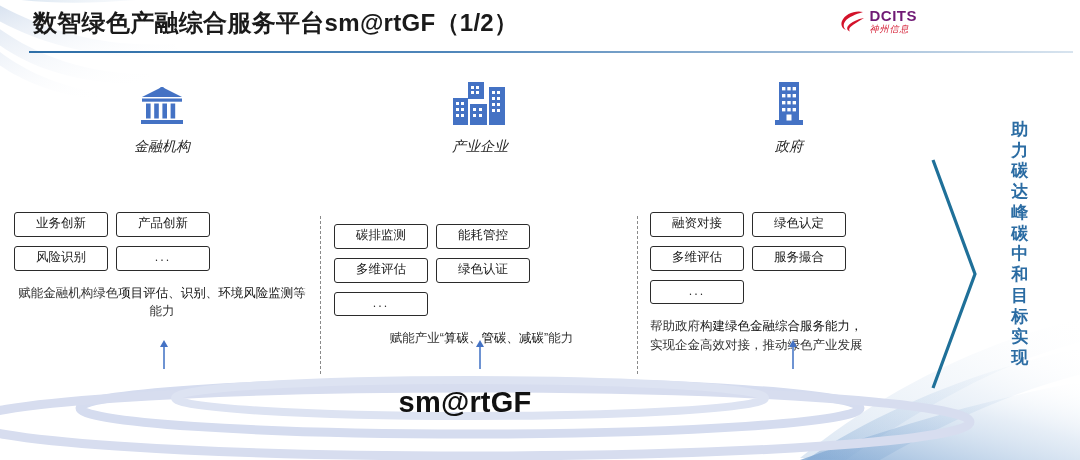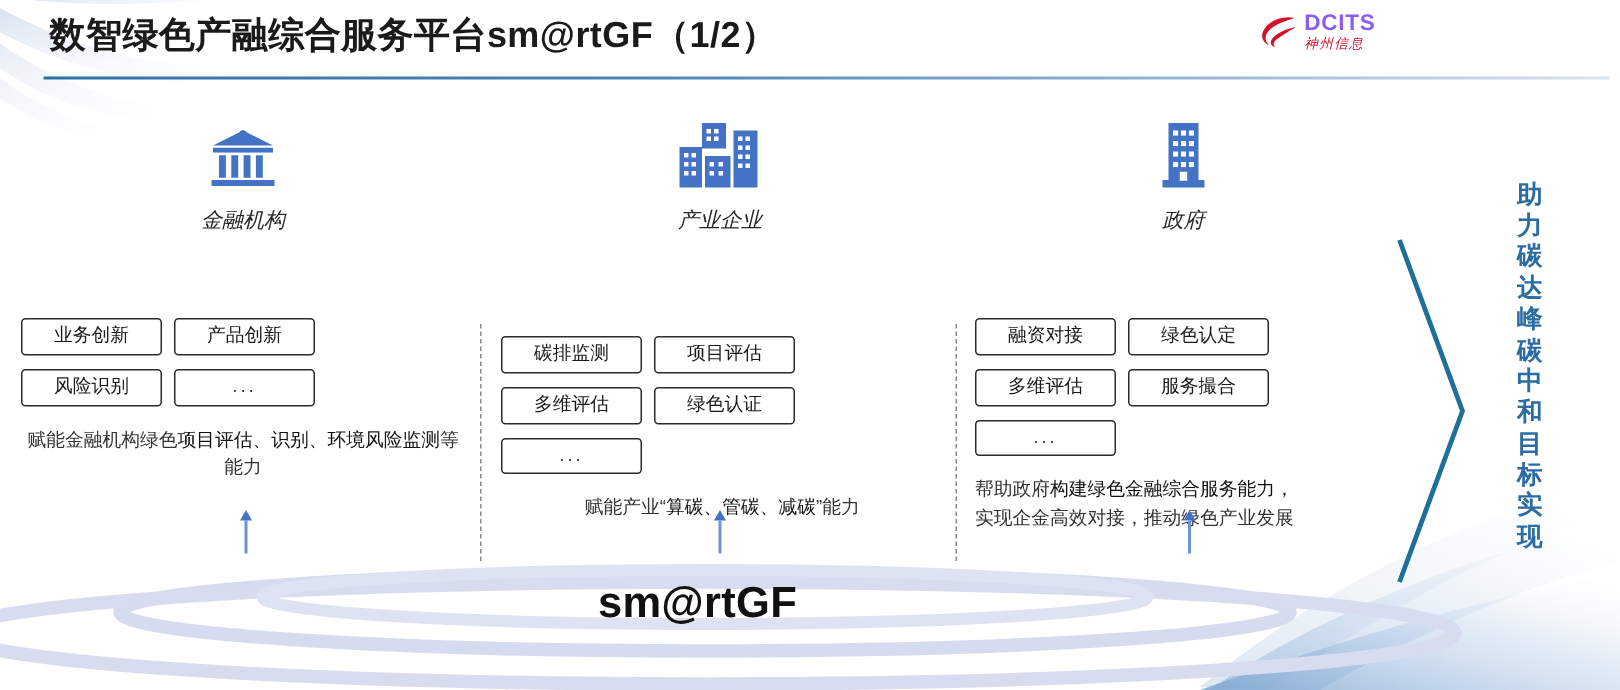--- a/index.html
+++ b/index.html
@@ -55,21 +55,21 @@
     top: 8px;
     display: flex;
     align-items: center;
     gap: 4px;
   }
   .logo-mark { width: 26px; height: 24px; display: block; }
   .logo-text { display: flex; flex-direction: column; line-height: 1; }
   .logo-name {
     font-size: 15px;
     font-weight: bold;
-    color: #8b5cf6;
+    color: #701a75;
     letter-spacing: 0.5px;
   }
   .logo-sub {
     font-size: 9px;
     color: #d3122a;
     letter-spacing: 1px;
     margin-top: 2px;
     font-style: italic;
   }
 
@@ -308,21 +308,21 @@
         <div class="tag wide">产品创新</div>
         <div class="tag wide">风险识别</div>
         <div class="tag wide ellipsis">...</div>
       </div>
       <div class="col-desc center"><span>赋能金融机构绿色</span><b>项目评估、识别、环境风险监测</b><span>等能力</span></div>
     </div>
 
     <div class="col" style="left:334px; width:295px;margin-top:12px;">
       <div class="col-tags">
         <div class="tag wide">碳排监测</div>
-        <div class="tag wide">项目评估</div>
+        <div class="tag wide">能耗管控</div>
         <div class="tag wide">多维评估</div>
         <div class="tag wide">绿色认证</div>
         <div class="tag wide ellipsis">...</div>
       </div>
       <div class="col-desc center"><span>赋能产业“</span><b>算碳、管碳、减碳</b><span>”能力</span></div>
     </div>
 
     <div class="col" style="left:650px; width:280px;">
       <div class="col-tags">
         <div class="tag wide">融资对接</div>

